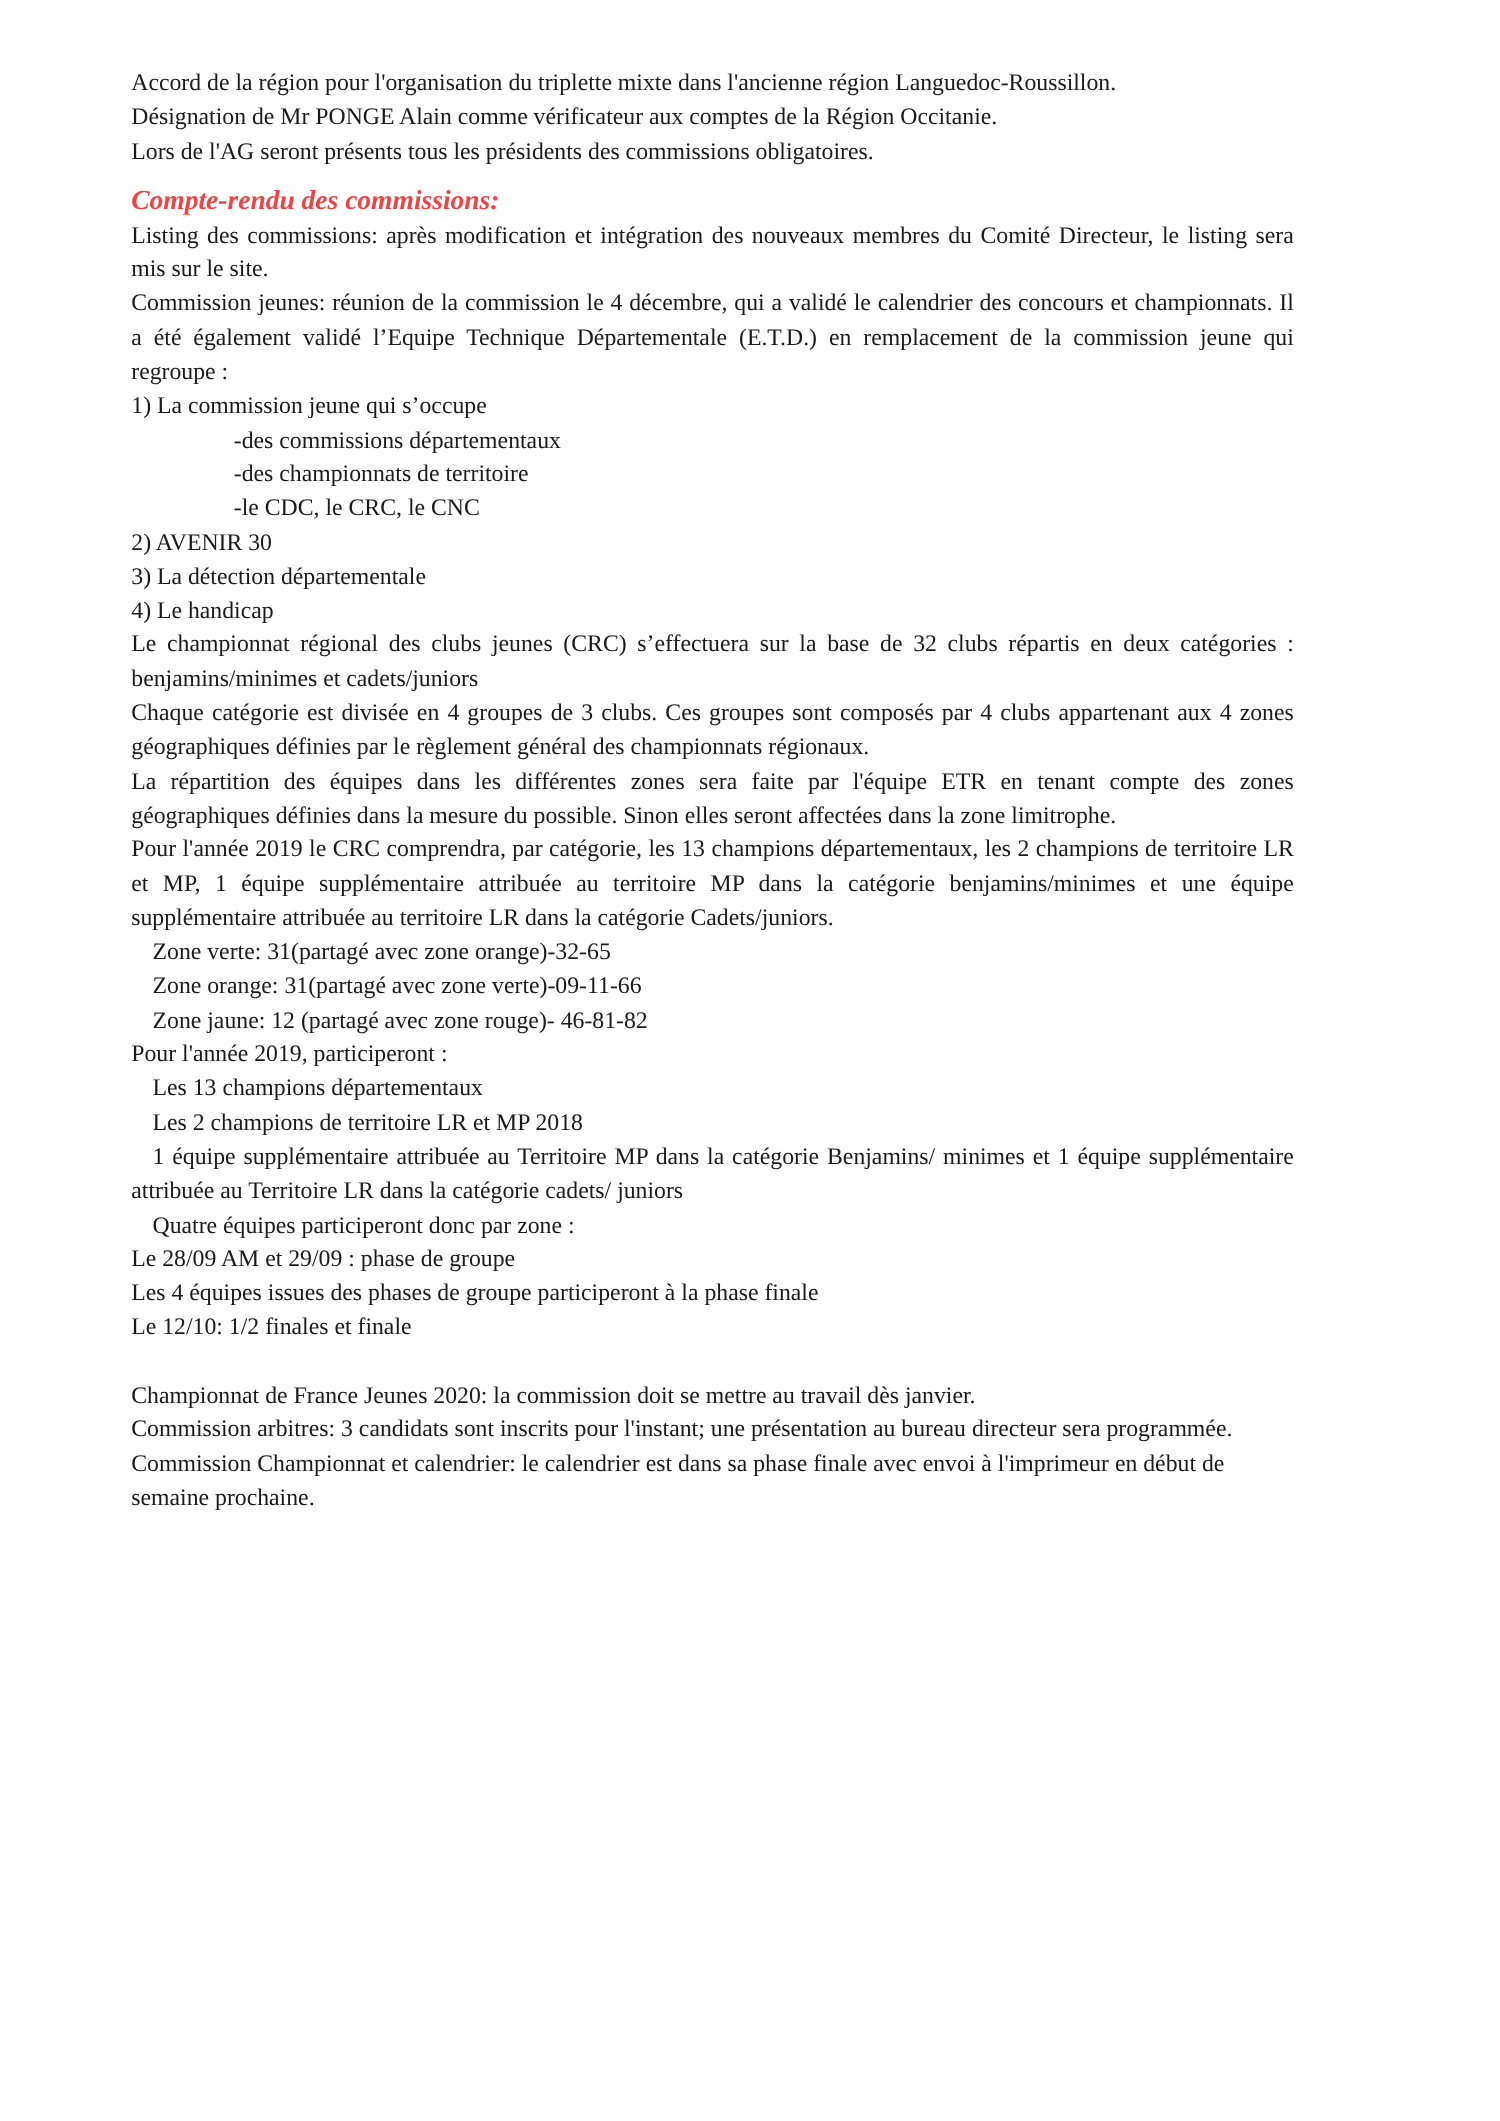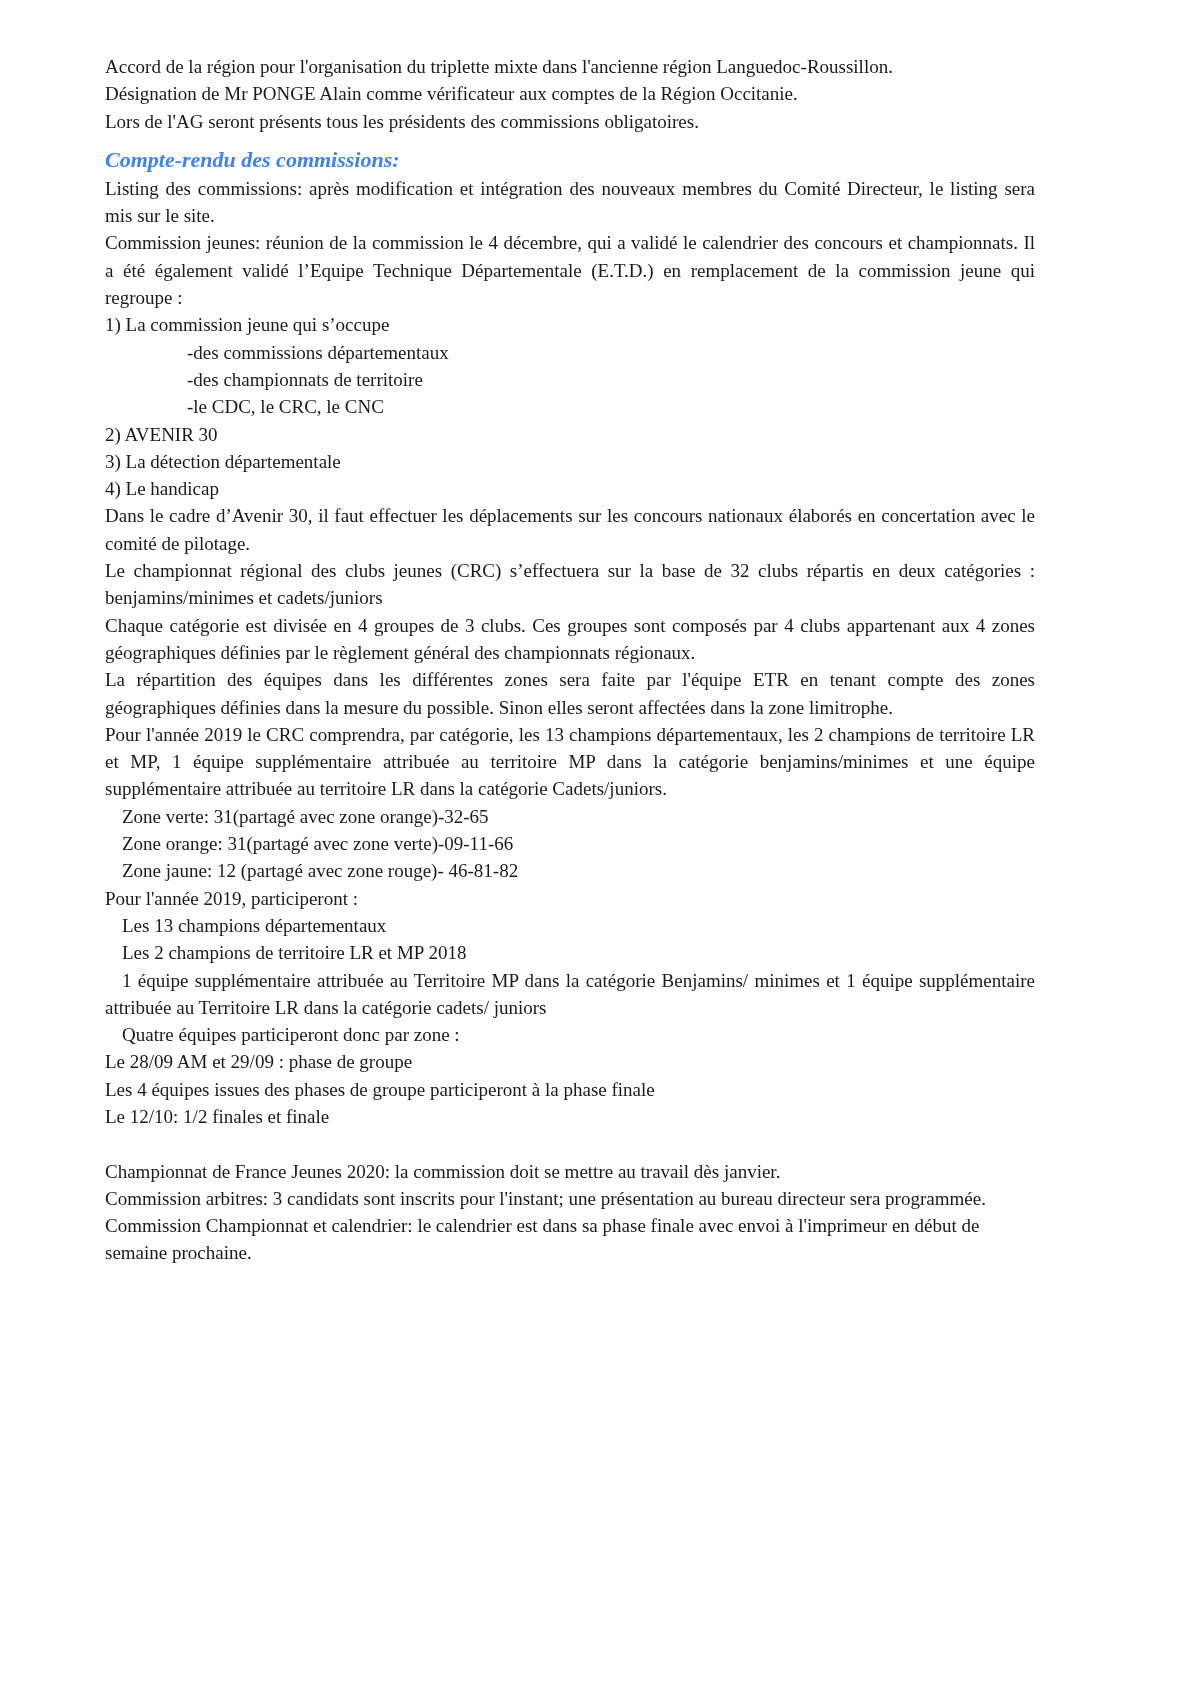--- a/index.html
+++ b/index.html
@@ -6,21 +6,21 @@
     body { width: 1200px; height: 1697px; position: relative; overflow: hidden; }
     .page {
       position: absolute; left: 89px; top: 53px; width: 930px;
       font-family: Liberation Serif, serif;
       font-size: 19px; line-height: 27.3px; color: #1a1a1a; margin-left: 16px;
     }
     .p { margin: 0; }
     .j { text-align: justify; text-align-last: left; }
     .heading {
       font-weight: bold; font-style: italic; font-size: 22px;
-      margin: 10px 0 0 0; line-height: 30px; color: #3b82f6;
+      margin: 10px 0 0 0; line-height: 30px; color: #ef4444;
     }
     .ind1 { padding-left: 17px; }
     .ind2 { padding-left: 82px; }
     .gap { height: 27.3px; }
   </style>
 </head>
 <body>
 
 <div class="page">
   <p class="p j">Accord de la région pour l'organisation du triplette mixte dans l'ancienne région Languedoc-Roussillon.</p>
@@ -35,21 +35,20 @@
   <div>
     <p class="p">1) La commission jeune qui s’occupe</p>
     <p class="p ind2">-des commissions départementaux</p>
     <p class="p ind2">-des championnats de territoire</p>
     <p class="p ind2">-le CDC, le CRC, le CNC</p>
     <p class="p">2) AVENIR 30</p>
     <p class="p">3) La détection départementale</p>
     <p class="p">4) Le handicap</p>
   </div>
 
-  <p class="p j">Dans le cadre d’Avenir 30, il faut effectuer les déplacements sur les concours nationaux élaborés en concertation avec le comité de pilotage.</p>
   <p class="p j">Le championnat régional des clubs jeunes (CRC) s’effectuera sur la base de 32 clubs répartis en deux catégories : benjamins/minimes et cadets/juniors</p>
   <p class="p j">Chaque catégorie est divisée en 4 groupes de 3 clubs. Ces groupes sont composés par 4 clubs appartenant aux 4 zones géographiques définies par le règlement général des championnats régionaux.</p>
   <p class="p j">La répartition des équipes dans les différentes zones sera faite par l'équipe ETR en tenant compte des zones géographiques définies dans la mesure du possible. Sinon elles seront affectées dans la zone limitrophe.</p>
   <p class="p j">Pour l'année 2019 le CRC comprendra, par catégorie, les 13 champions départementaux, les 2 champions de territoire LR et MP, 1 équipe supplémentaire attribuée au territoire MP dans la catégorie benjamins/minimes et une équipe supplémentaire attribuée au territoire LR dans la catégorie Cadets/juniors.</p>
 
   <div>
     <p class="p ind1">Zone verte: 31(partagé avec zone orange)-32-65</p>
     <p class="p ind1">Zone orange: 31(partagé avec zone verte)-09-11-66</p>
     <p class="p ind1">Zone jaune: 12 (partagé avec zone rouge)- 46-81-82</p>
   </div>

